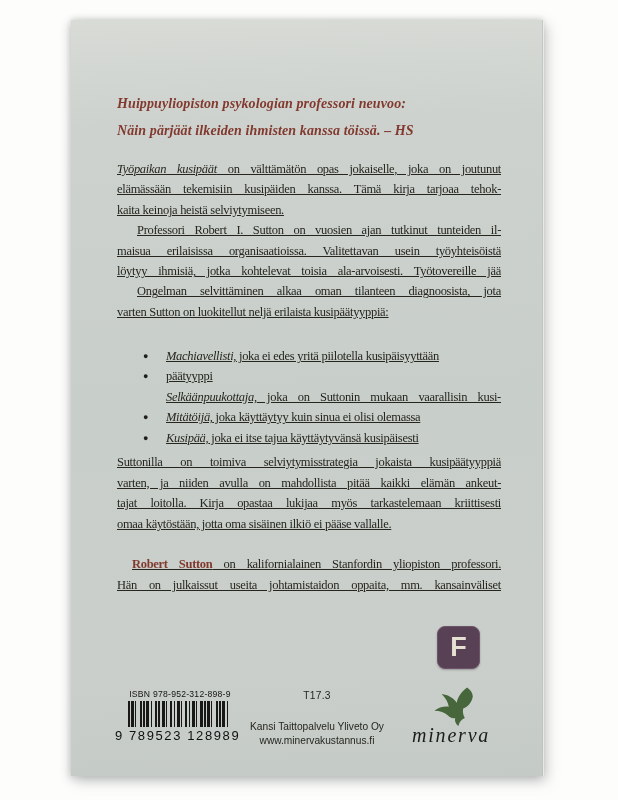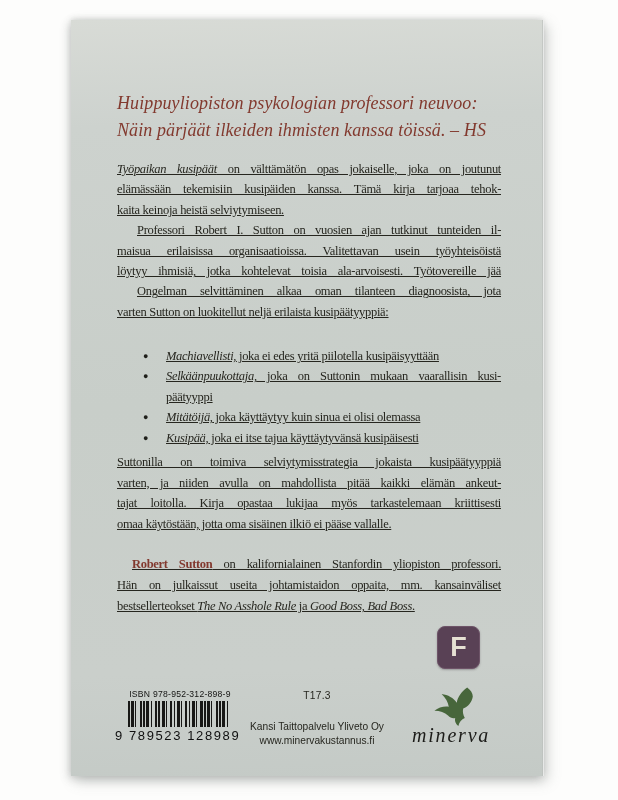--- a/index.html
+++ b/index.html
@@ -15,21 +15,21 @@
     position:absolute;left:71px;top:20px;width:472px;height:756px;
     background:linear-gradient(178deg,#d8dbd6 0%,#cdd2ce 14%,#c8cec9 50%,#cacfcb 85%,#c4cac6 100%);
     box-shadow:4px 5px 12px rgba(110,116,112,0.35),-3px 3px 8px rgba(110,116,112,0.22),0 -2px 5px rgba(120,126,122,0.18);
   }
   .cover::after{
     content:"";position:absolute;top:0;right:-1px;width:2px;height:100%;
     background:linear-gradient(90deg,rgba(150,156,151,0.55),rgba(255,255,255,0.9));
   }
   .textcol{position:absolute;left:46px;right:42px;}
   
-  .quote{top:70px;font-style:italic;font-size:18px;line-height:27px;letter-spacing:0.1px;}
+  .quote{top:70px;font-style:italic;font-size:14px;line-height:27px;letter-spacing:0.1px;font-weight:bold;}
   
   .bodytext{font-size:12.5px;line-height:20.4px;letter-spacing:-0.3px;color:#26261f;text-decoration:underline;}
   .paras{top:139px;}
   .para4{top:432px;line-height:20.6px;}
   .author{top:534px;line-height:21px;}
   .line{text-align:justify;text-align-last:justify;white-space:normal;}
   .line.last{text-align-last:left;}
   .line.indent{text-indent:20px;}
   .seg-i{font-style:italic;}
   .seg-b{font-weight:bold;}
@@ -98,22 +98,22 @@
         <div class="line last"><span>varten Sutton on luokitellut neljä erilaista kusipäätyyppiä:</span></div>
       </div>
 
     <div class="textcol bodytext bullets">
         <div class="bullet-item">
           <span class="bullet-dot">●</span>
           <div class="line last"><span class="seg-i">Machiavellisti,</span><span> joka ei edes yritä piilotella kusipäisyyttään</span></div>
         </div>
         <div class="bullet-item">
           <span class="bullet-dot">●</span>
+          <div class="line last"><span>päätyyppi</span></div>
           <div class="line"><span class="seg-i">Selkäänpuukottaja,</span><span> joka on Suttonin mukaan vaarallisin kusi-</span></div>
-          <div class="line last"><span>päätyyppi</span></div>
         </div>
         <div class="bullet-item">
           <span class="bullet-dot">●</span>
           <div class="line last"><span class="seg-i">Mitätöijä,</span><span> joka käyttäytyy kuin sinua ei olisi olemassa</span></div>
         </div>
         <div class="bullet-item">
           <span class="bullet-dot">●</span>
           <div class="line last"><span class="seg-i">Kusipää,</span><span> joka ei itse tajua käyttäytyvänsä kusipäisesti</span></div>
         </div>
       </div>
@@ -121,21 +121,20 @@
     <div class="textcol bodytext para4">
         <div class="line"><span>Suttonilla on toimiva selviytymisstrategia jokaista kusipäätyyppiä</span></div>
         <div class="line"><span>varten, ja niiden avulla on mahdollista pitää kaikki elämän ankeut-</span></div>
         <div class="line"><span>tajat loitolla. Kirja opastaa lukijaa myös tarkastelemaan kriittisesti</span></div>
         <div class="line last"><span>omaa käytöstään, jotta oma sisäinen ilkiö ei pääse vallalle.</span></div>
       </div>
 
     <div class="textcol bodytext author">
         <div class="line"><span class="seg-b" style="color: rgb(130, 57, 46); margin-left: 15px;">Robert Sutton</span><span> on kalifornialainen Stanfordin yliopiston professori.</span></div>
         <div class="line"><span>Hän on julkaissut useita johtamistaidon oppaita, mm. kansainväliset</span></div>
-        <div class="line last"><span>bestsellerteokset </span><span class="seg-i">The No Asshole Rule</span><span> ja </span><span class="seg-i">Good Boss, Bad Boss</span><span>.</span></div>
       </div>
 
     <div class="fbadge">
       <span>F</span>
     </div>
 
     <div class="barcode">
       <div class="isbn-label">ISBN 978-952-312-898-9</div>
       <div class="bars"></div>
       <div class="bar-digits">9 789523 128989</div>

